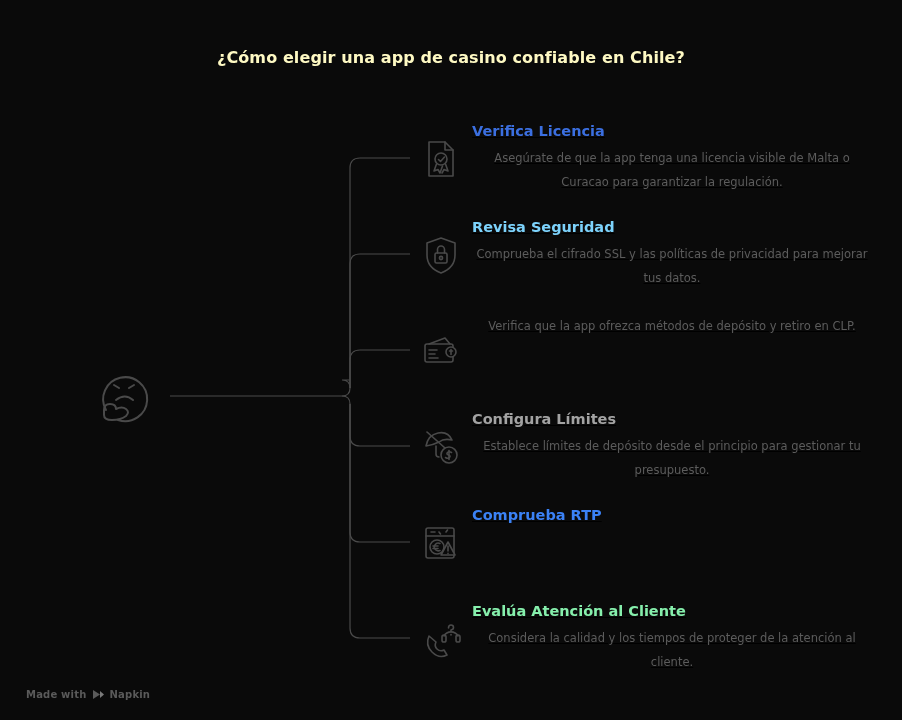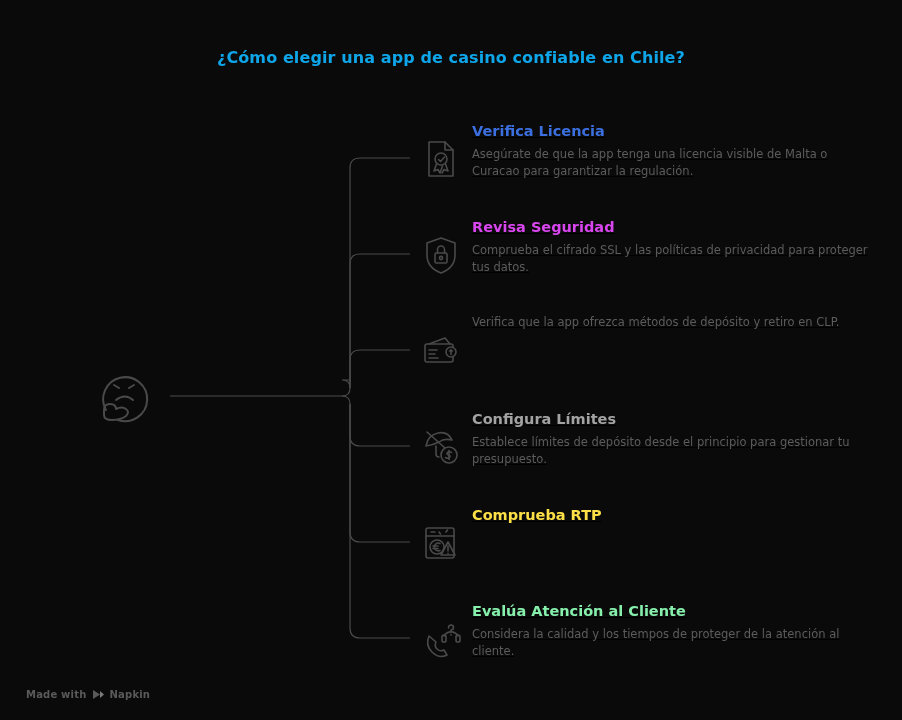--- a/index.html
+++ b/index.html
@@ -9,21 +9,21 @@
     font-family:"DejaVu Sans", sans-serif;
     overflow:hidden;
   }
   #stage { position:relative; width:902px; height:720px; }
 
   
   .title {
     position:absolute; top:48px; left:0; width:902px;
     text-align:center;
     font-size:16px; font-weight:bold;
-    color:#0ea5e9;
+    color:#fef9c3;
     letter-spacing:.1px;
   }
 
   
   .wires { position:absolute; inset:0; }
 
   
   .thinker { position:absolute; left:88px; top:358px; }
 
   
@@ -34,22 +34,23 @@
   }
   .row-text { position:absolute; left:54px; top:-14px; width:400px;text-decoration:underline; }
   .row-head {
     font-size:14.5px; font-weight:bold;
     line-height:18px;
     margin-bottom:6px;
     white-space:nowrap;
   }
   .row-body {
     font-size:11.5px;
-    line-height:17px;
+    line-height:24px;
     color:#5c5c5c;
+    text-align:center;
   }
 
   
   .footer {
     position:absolute; left:26px; bottom:20px;
     display:flex; align-items:flex-start; gap:5px;
     font-size:10px; font-weight:bold; color:#5a5a5a;
     letter-spacing:.2px;
   }
   .footer svg { display:block; }
@@ -114,22 +115,22 @@
   <div class="row" style="top:232px">
     <div class="row-icon">
       <svg width="46" height="46" viewBox="0 0 46 46" fill="none" stroke="#4a4a4a" stroke-width="1.6" stroke-linecap="round" stroke-linejoin="round">
         <path d="M23 6 L37 11 v12 c0 9 -6 15 -14 18 c-8 -3 -14 -9 -14 -18 V11 z"></path>
         <rect x="17" y="21" width="12" height="10" rx="1.5"></rect>
         <path d="M19.5 21 v-3.5 a3.5 3.5 0 0 1 7 0 V21"></path>
         <circle cx="23" cy="26" r="1.6"></circle>
       </svg>
     </div>
     <div class="row-text">
-      <div class="row-head" style="color:#d946ef">Revisa Seguridad</div>
-      <div class="row-body">Comprueba el cifrado SSL y las políticas de privacidad para proteger tus datos.</div>
+      <div class="row-head" style="color:#7dd3fc">Revisa Seguridad</div>
+      <div class="row-body">Comprueba el cifrado SSL y las políticas de privacidad para mejorar tus datos.</div>
     </div>
   </div>
 
   <div class="row" style="top:328px">
     <div class="row-icon">
       <svg width="46" height="46" viewBox="0 0 46 46" fill="none" stroke="#4a4a4a" stroke-width="1.6" stroke-linecap="round" stroke-linejoin="round">
         <path d="M9 16 h24 a2 2 0 0 1 2 2 v14 a2 2 0 0 1 -2 2 H9 a2 2 0 0 1 -2 -2 V18 a2 2 0 0 1 2 -2 z"></path>
         <path d="M11 16 l16 -6 l5 6"></path>
         <path d="M11 22 h8 M11 26 h6 M11 30 h9"></path>
         <circle cx="33" cy="24" r="5" fill="#0a0a0a"></circle>
@@ -165,21 +166,21 @@
         <path d="M8 16 h28"></path>
         <path d="M13 12 h4 M21 12 l1.5 2 M28 12 l1.5 -2"></path>
         <circle cx="19" cy="27" r="7"></circle>
         <path d="M22 23.5 q-4 -2 -6 3.5 q2 5 6 3.5"></path>
         <path d="M15 26 h5 M15 28.5 h5"></path>
         <path d="M30 22 l7 13 h-14 z" fill="#0a0a0a"></path>
         <path d="M30 26 v5 M30 33.2 v.4"></path>
       </svg>
     </div>
     <div class="row-text">
-      <div class="row-head" style="color:#fde047">Comprueba RTP</div>
+      <div class="row-head" style="color:#3b82f6">Comprueba RTP</div>
     </div>
   </div>
 
   <div class="row" style="top:616px">
     <div class="row-icon">
       <svg width="46" height="46" viewBox="0 0 46 46" fill="none" stroke="#4a4a4a" stroke-width="1.6" stroke-linecap="round" stroke-linejoin="round">
         <path d="M11 20 q-4 9 3 16 q7 7 15 3 l-3 -5 q-4 2 -7 -1 q-3 -3 -1 -7 z"></path>
         <path d="M26 20 a8 8 0 0 1 14 0"></path>
         <rect x="24" y="19" width="4" height="7" rx="1.8"></rect>
         <rect x="38" y="19" width="4" height="7" rx="1.8"></rect>

